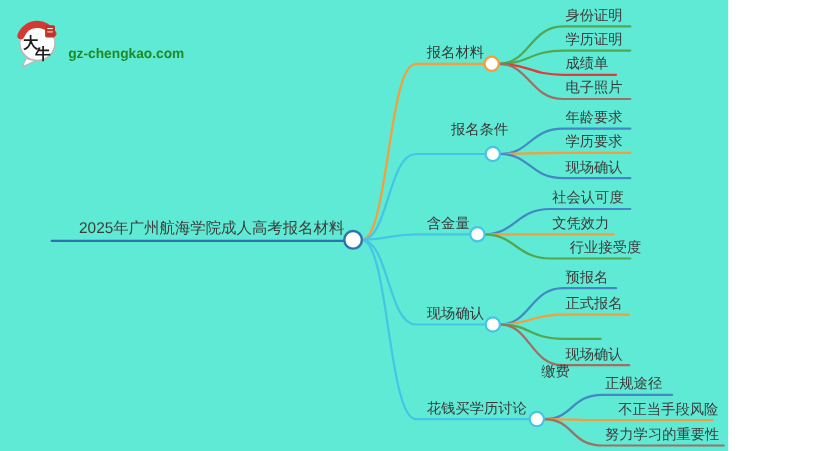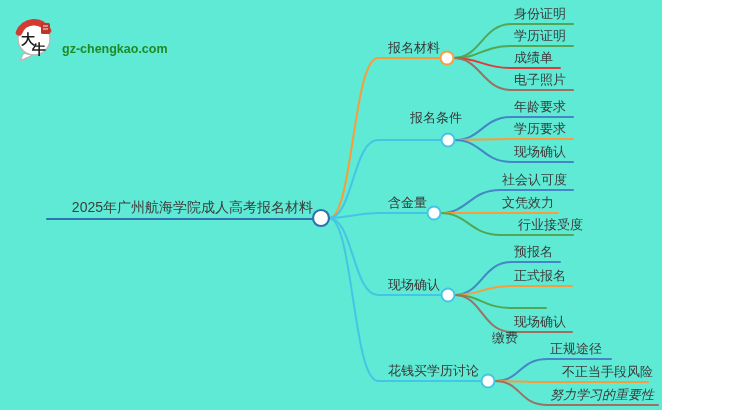--- a/index.html
+++ b/index.html
@@ -73,21 +73,21 @@
       <div class="mind-label sub-topic-label" style="left: 502px; top: 195px; text-align: right;">文凭效力</div>
       <div class="mind-label sub-topic-label" style="left: 518px; top: 217px;">行业接受度</div>
       <div class="mind-label branch-topic-label" style="left: 388px; top: 195px;">含金量</div>
       <div class="mind-label sub-topic-label" style="left: 514px; top: 244px;">预报名</div>
       <div class="mind-label sub-topic-label" style="left: 514px; top: 268px;">正式报名</div>
       <div class="mind-label sub-topic-label" style="left: 492px; top: 290px; margin-top: 40px;">缴费</div>
       <div class="mind-label sub-topic-label" style="left: 514px; top: 314px;">现场确认</div>
       <div class="mind-label branch-topic-label" style="left: 388px; top: 277px;">现场确认</div>
       <div class="mind-label sub-topic-label" style="left: 550px; top: 341px;">正规途径</div>
       <div class="mind-label sub-topic-label" style="left: 550px; top: 364px; margin-left: 12px;">不正当手段风险</div>
-      <div class="mind-label sub-topic-label" style="left: 550px; top: 387px; font-style: italic;">努力学习的重要性</div>
+      <div class="mind-label sub-topic-label" style="left: 550px; top: 387px;">努力学习的重要性</div>
       <div class="mind-label branch-topic-label" style="left: 388px; top: 363px;">花钱买学历讨论</div>
     </div>
 
   <div class="root-label">2025年广州航海学院成人高考报名材料</div>
 
   <div class="logo">
     <svg width="44" height="48" viewBox="0 0 44 48">
       <circle cx="22" cy="23" r="16" fill="#ffffff" stroke="#b9b9b9" stroke-width="1.4"></circle>
       <path d="M12 37 L8 45 L19 40 Z" fill="#ffffff" stroke="#b9b9b9" stroke-width="1.4" stroke-linejoin="round"></path>
       <path d="M12 38 L19 39.5 L10 42 Z" fill="#ffffff" stroke="none"></path>

